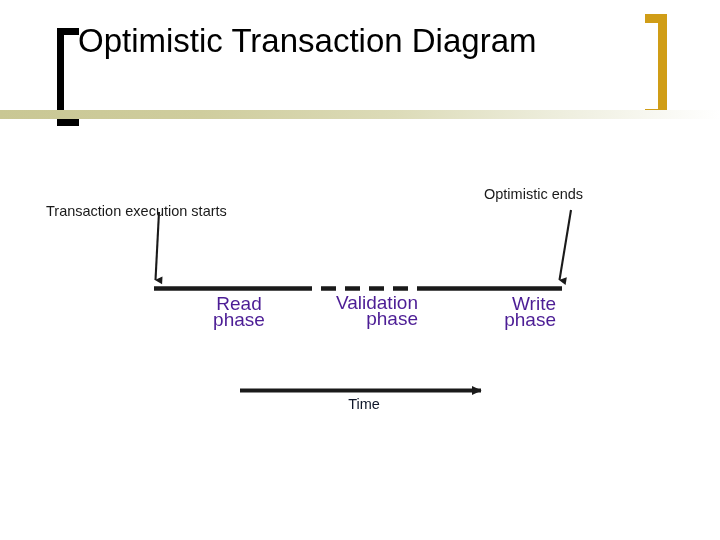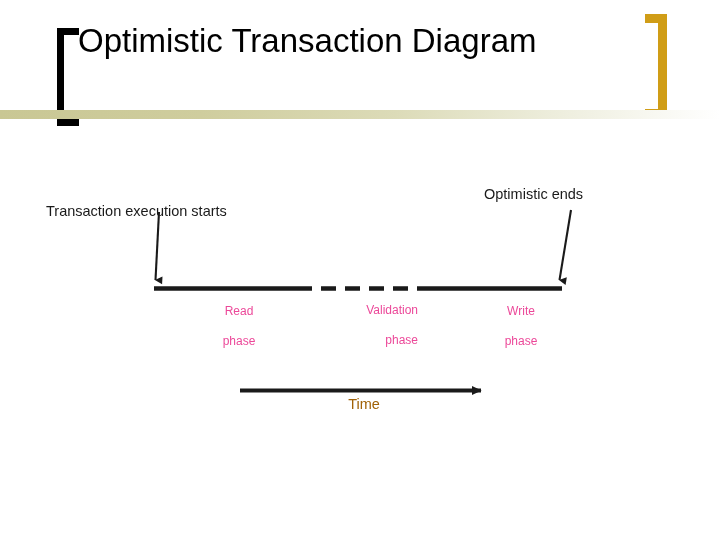--- a/index.html
+++ b/index.html
@@ -82,37 +82,37 @@
     font-size: 14.5px;
     color: #1a1a1a;
     white-space: nowrap;
   }
   .lbl-start { left: 46px;  top: 36px; margin-top: 17px; }
   .lbl-end   { left: 484px; top: 36px; }
 
   
   .phase {
     position: absolute;
-    font-size: 12px;
-    line-height: 30px;
-    color: #ec4899;
+    font-size: 19px;
+    line-height: 16px;
+    color: #4c1d95;
     white-space: pre-line;
   }
   .phase-read       { left: 196px; top: 146px; width: 86px;  text-align: center; }
   .phase-validation { left: 300px; top: 145px; width: 118px; text-align: right; }
-  .phase-write      { left: 476px; top: 146px; width: 90px;  text-align: center; }
+  .phase-write      { left: 466px; top: 146px; width: 90px;  text-align: right; }
 
   .time-label {
     position: absolute;
     left: 290px;
     top: 246px;
     width: 148px;
     text-align: center;
     font-size: 14.5px;
-    color: #a16207;
+    color: #0f172a;
   }
 
   svg.diagram-svg {
     position: absolute;
     left: 0;
     top: 0;
     width: 720px;
     height: 390px;
     overflow: visible;
   }

